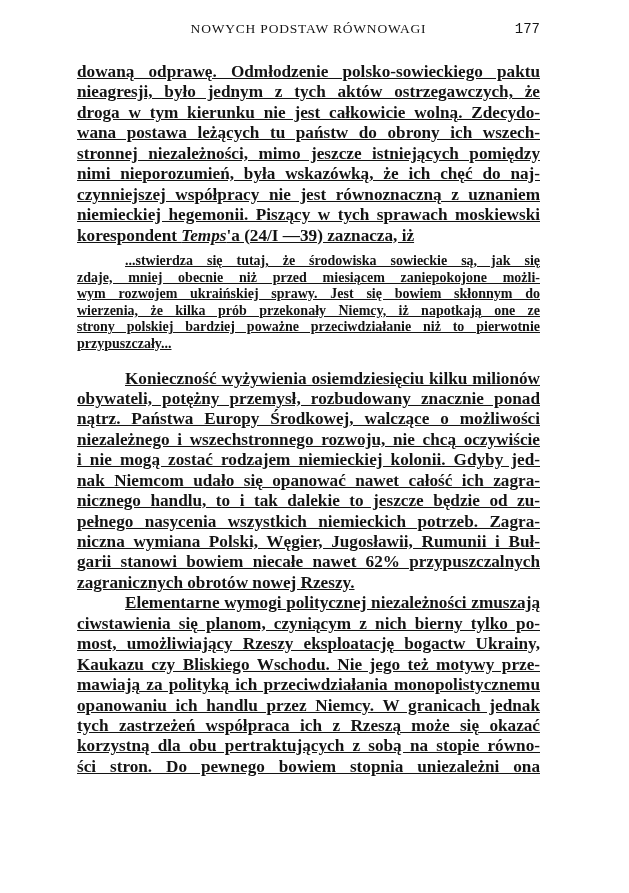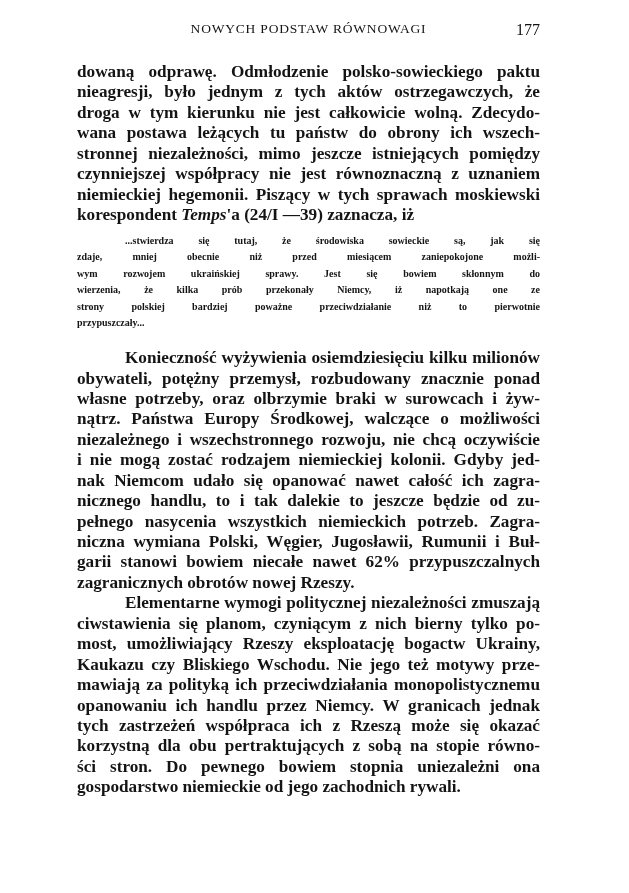--- a/index.html
+++ b/index.html
@@ -2,28 +2,28 @@
 <html><head>
 <meta charset="utf-8">
 <style>
   html, body { margin: 0; padding: 0; background: #ffffff; }
   body { width: 629px; height: 893px; position: relative; overflow: hidden;
          font-family: "DejaVu Serif", "Liberation Serif", serif; color: #141414; }
   .page { position: absolute; left: 0; top: 4px; width: 572px; height: 893px; }
   .header { position: absolute; top: 17px; left: 77px; width: 463px; height: 20px; }
   .running-title { position: absolute; left: 0; right: 0; text-align: center;
                    font-family: "Liberation Serif", serif; font-size: 13.5px; letter-spacing: 0.8px; }
-  .page-number { position: absolute; right: 0; font-family: Liberation Serif, serif; font-size: 16px; }
+  .page-number { position: absolute; right: 0; font-family: Liberation Mono, monospace; font-size: 14px; }
   .body-text { position: absolute; left: 77px; width: 463px; }
   .line { display: block; height: 20.45px; line-height: 20.45px; white-space: nowrap;
           font-family: "Liberation Serif", serif; font-size: 17.2px; font-weight: bold;
-          text-align: justify; text-align-last: justify; }
+          text-align: justify; text-align-last: justify; text-decoration: underline; }
   .line.last { text-align-last: left; }
   .line.indent { padding-left: 48px; }
-  .quote .line { height: 16.6px; line-height: 16.6px; font-size: 10px; }
+  .quote .line { height: 16.6px; line-height: 16.6px; font-size: 14px; }
   .quote .line.indent { padding-left: 48px; }
   .quote { margin: 7px 0 10px 0; }
   .para2 { margin-top: 16px; }
   i { font-style: italic; }
 </style>
 </head>
 <body>
 
 <div class="page">
 
@@ -33,38 +33,38 @@
   </div>
 
   <div class="body-text" style="top:58px;">
 
     <div>
       <span class="line">dowaną odprawę. Odmłodzenie polsko-sowieckiego paktu</span>
       <span class="line">nieagresji, było jednym z tych aktów ostrzegawczych, że</span>
       <span class="line">droga w tym kierunku nie jest całkowicie wolną. Zdecydo-</span>
       <span class="line">wana postawa leżących tu państw do obrony ich wszech-</span>
       <span class="line">stronnej niezależności, mimo jeszcze istniejących pomiędzy</span>
+      <span class="line">nimi nieporozumień, była wskazówką, że ich chęć do naj-</span>
       <span class="line">czynniejszej współpracy nie jest równoznaczną z uznaniem</span>
       <span class="line">niemieckiej hegemonii. Piszący w tych sprawach moskiewski</span>
       <span class="line last"><span>korespondent </span><i>Temps</i><span>'a (24/I —39) zaznacza, iż</span></span>
     </div>
 
     <div class="quote">
       <span class="line indent">...stwierdza się tutaj, że środowiska sowieckie są, jak się</span>
       <span class="line">zdaje, mniej obecnie niż przed miesiącem zaniepokojone możli-</span>
       <span class="line">wym rozwojem ukraińskiej sprawy. Jest się bowiem skłonnym do</span>
       <span class="line">wierzenia, że kilka prób przekonały Niemcy, iż napotkają one ze</span>
       <span class="line">strony polskiej bardziej poważne przeciwdziałanie niż to pierwotnie</span>
       <span class="line last">przypuszczały...</span>
     </div>
 
     <div class="para2">
       <span class="line indent">Konieczność wyżywienia osiemdziesięciu kilku milionów</span>
       <span class="line">obywateli, potężny przemysł, rozbudowany znacznie ponad</span>
-      <span class="line">własne potrzeby, oraz olbrzymie braki w surowcach i żyw-</span>
       <span class="line">nątrz. Państwa Europy Środkowej, walczące o możliwości</span>
       <span class="line">niezależnego i wszechstronnego rozwoju, nie chcą oczywiście</span>
       <span class="line">i nie mogą zostać rodzajem niemieckiej kolonii. Gdyby jed-</span>
       <span class="line">nak Niemcom udało się opanować nawet całość ich zagra-</span>
       <span class="line">nicznego handlu, to i tak dalekie to jeszcze będzie od zu-</span>
       <span class="line">pełnego nasycenia wszystkich niemieckich potrzeb. Zagra-</span>
       <span class="line">niczna wymiana Polski, Węgier, Jugosławii, Rumunii i Buł-</span>
       <span class="line">garii stanowi bowiem niecałe nawet 62% przypuszczalnych</span>
       <span class="line last">zagranicznych obrotów nowej Rzeszy.</span>
     </div>
@@ -72,17 +72,16 @@
     <div>
       <span class="line indent">Elementarne wymogi politycznej niezależności zmuszają</span>
       <span class="line">ciwstawienia się planom, czyniącym z nich bierny tylko po-</span>
       <span class="line">most, umożliwiający Rzeszy eksploatację bogactw Ukrainy,</span>
       <span class="line">Kaukazu czy Bliskiego Wschodu. Nie jego też motywy prze-</span>
       <span class="line">mawiają za polityką ich przeciwdziałania monopolistycznemu</span>
       <span class="line">opanowaniu ich handlu przez Niemcy. W granicach jednak</span>
       <span class="line">tych zastrzeżeń współpraca ich z Rzeszą może się okazać</span>
       <span class="line">korzystną dla obu pertraktujących z sobą na stopie równo-</span>
       <span class="line">ści stron. Do pewnego bowiem stopnia uniezależni ona</span>
-      <span class="line last">gospodarstwo niemieckie od jego zachodnich rywali.</span>
     </div>
 
   </div>
 </div>
 
 </body></html>

